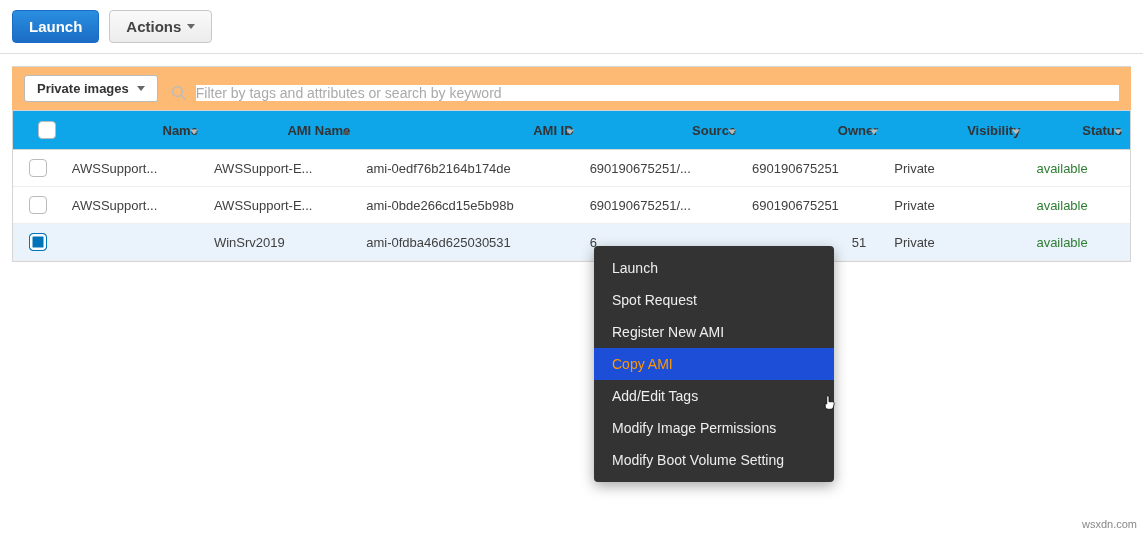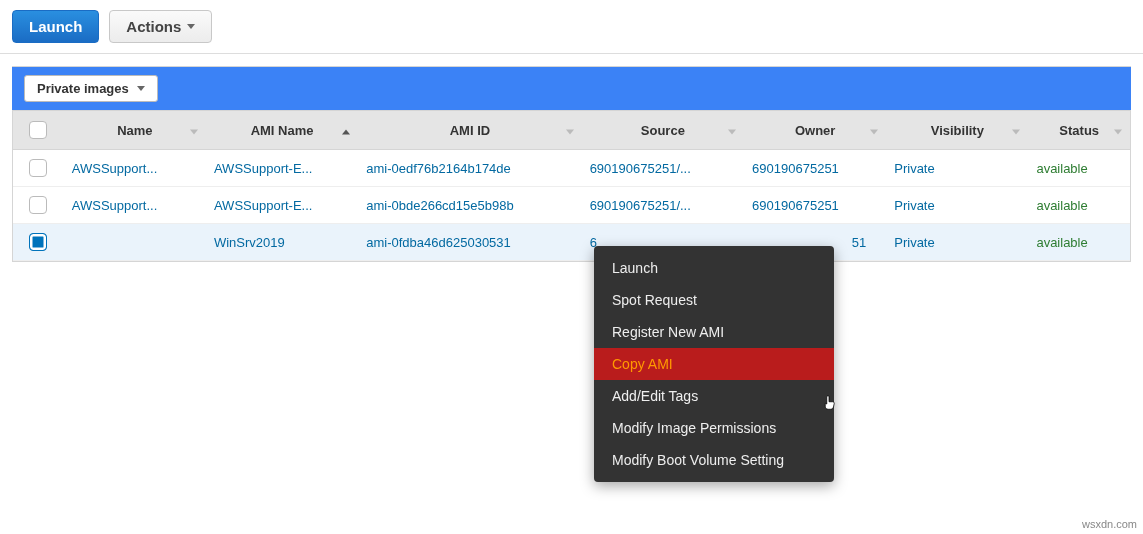--- a/index.html
+++ b/index.html
@@ -48,21 +48,21 @@
       border-top: 5px solid #666;
     }
     .filter-bar {
       display: flex;
       align-items: flex-end;
       padding: 8px 12px;
       border: 1px solid #d5d5d5;
       border-left: none;
       border-right: none;
       margin: 12px 12px 0 12px;
-      background: #3b82f6;
+      background: #fdba74;
     }
     .filter-dropdown {
       display: flex;
       align-items: center;
       gap: 8px;
       padding: 5px 12px;
       border: 1px solid #bbb;
       border-radius: 3px;
       background: #fff;
       font-weight: 700;
@@ -92,22 +92,22 @@
       margin: 0 12px;
       border: 1px solid #d5d5d5;
       border-top: none;
     }
     table {
       width: 100%;
       border-collapse: collapse;
       table-layout: fixed;
     }
     thead th {
-      background: #e5e5e5;
-      text-align: center;
+      background: #0ea5e9;
+      text-align: right;
       font-weight: 700;
       padding: 10px 8px;
       border-bottom: 1px solid #d5d5d5;
       position: relative;
       color: #333;
       white-space: nowrap;
     }
     thead th .col-sort {
       position: absolute;
       right: 8px;
@@ -115,21 +115,21 @@
       transform: translateY(-50%);
       color: #bbb;
     }
     thead th .col-sort.active { color: #555; }
     tbody td {
       padding: 9px 8px;
       border-bottom: 1px solid #eee;
       white-space: nowrap;
       overflow: hidden;
       text-overflow: ellipsis;
-      color: #0369a1;
+      color: #404040;
     }
     tr.selected { background: #eaf3fb; margin-left: 32px; }
     .chk {
       width: 18px; height: 18px;
       border: 1px solid #bbb;
       border-radius: 4px;
       background: #fff;
       display: inline-block;
       vertical-align: middle;
       cursor: pointer;
@@ -160,21 +160,21 @@
       box-shadow: 0 4px 14px rgba(0,0,0,.35);
       z-index: 100;
     }
     .ctx-item {
       padding: 8px 18px;
       font-size: 14px;
       cursor: pointer;
       white-space: nowrap;
     }
     .ctx-item.hover {
-      background: #b91c1c;
+      background: #1d4ed8;
       color: #ff9900;
     }
     .cursor {
       position: absolute;
       left: 820px;
       top: 393px;
       width: 18px;
       height: 22px;
       z-index: 200;
       pointer-events: none;
@@ -210,20 +210,27 @@
   <button class="btn btn-secondary">
     <span>Actions</span>
     <span class="caret-down"></span>
   </button>
 </div>
 
 <div class="filter-bar">
   <div class="filter-dropdown">
     <span>Private images</span>
     <span class="caret-down"></span>
+  </div>
+  <div class="search-wrap">
+    <svg class="search-icon" viewBox="0 0 24 24">
+      <circle cx="10" cy="10" r="6.5" stroke="#bbb" stroke-width="2" fill="none"></circle>
+      <line x1="15" y1="15" x2="21" y2="21" stroke="#bbb" stroke-width="2"></line>
+    </svg>
+    <input class="search-input" type="text" placeholder="Filter by tags and attributes or search by keyword" style="">
   </div>
 </div>
 
 <div class="table-wrap">
   <table>
     <colgroup>
       <col class="col-chk">
         <col class="col-name">
         <col class="col-aminame">
         <col class="col-amiid">

